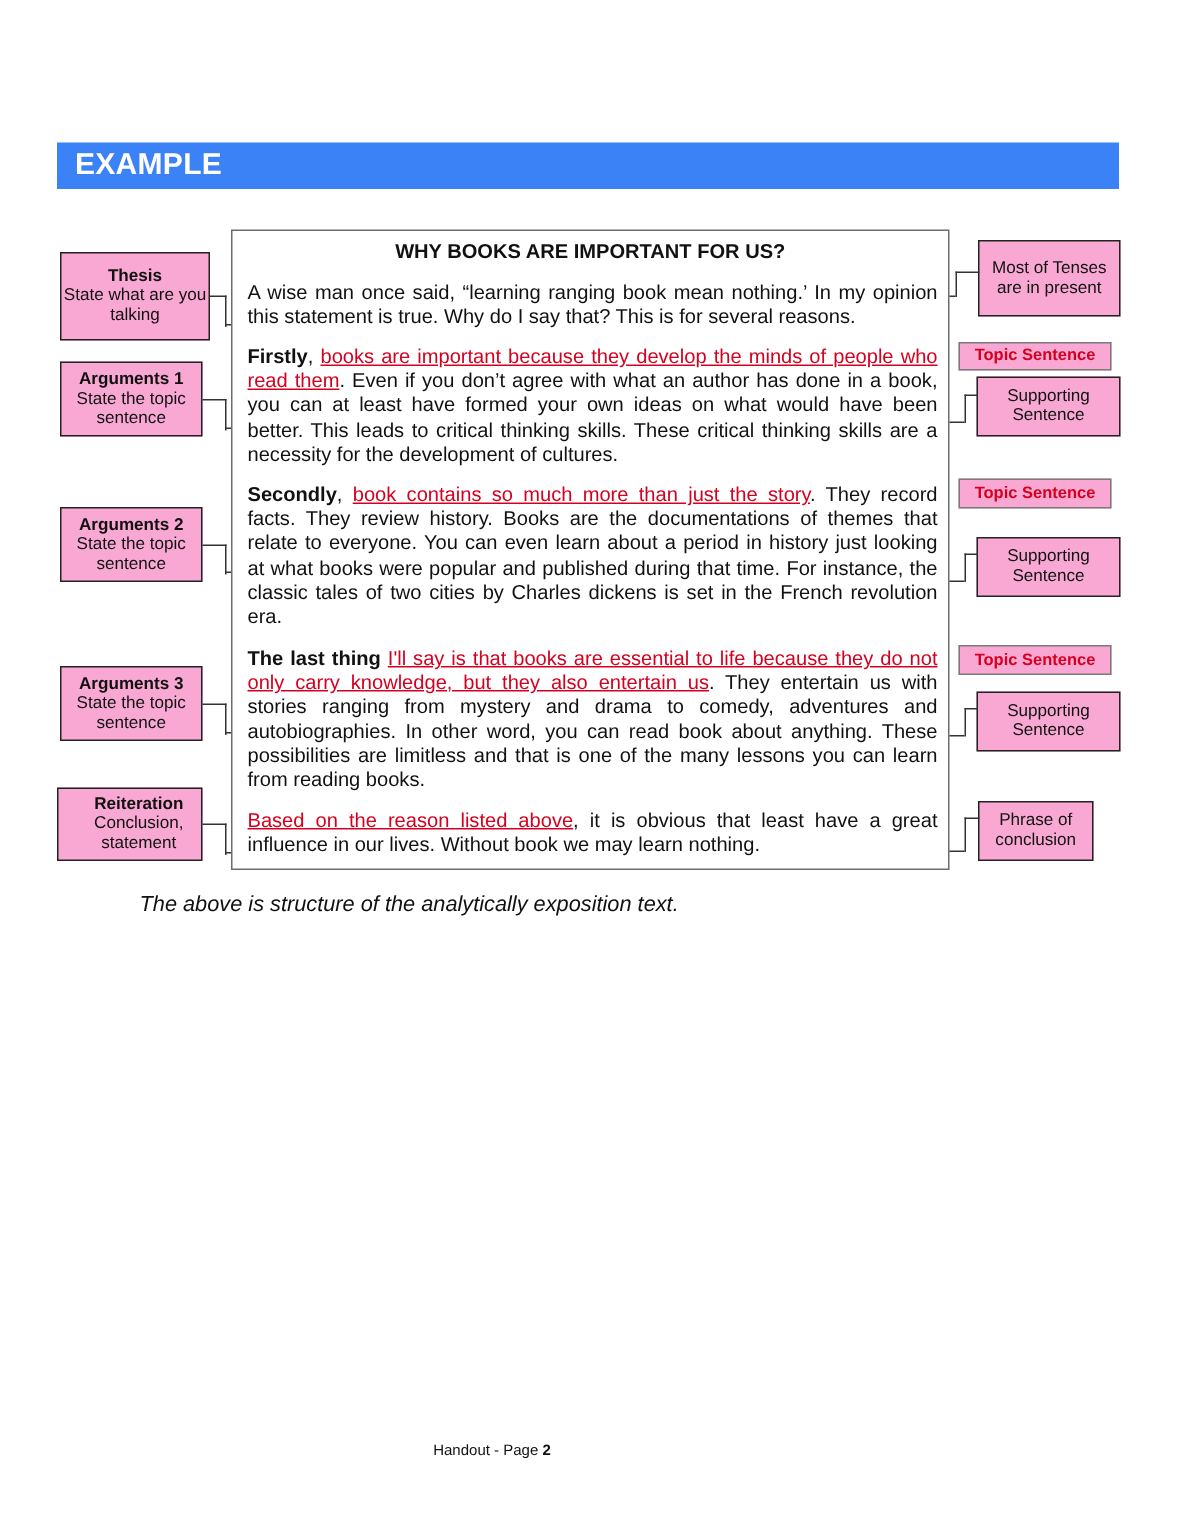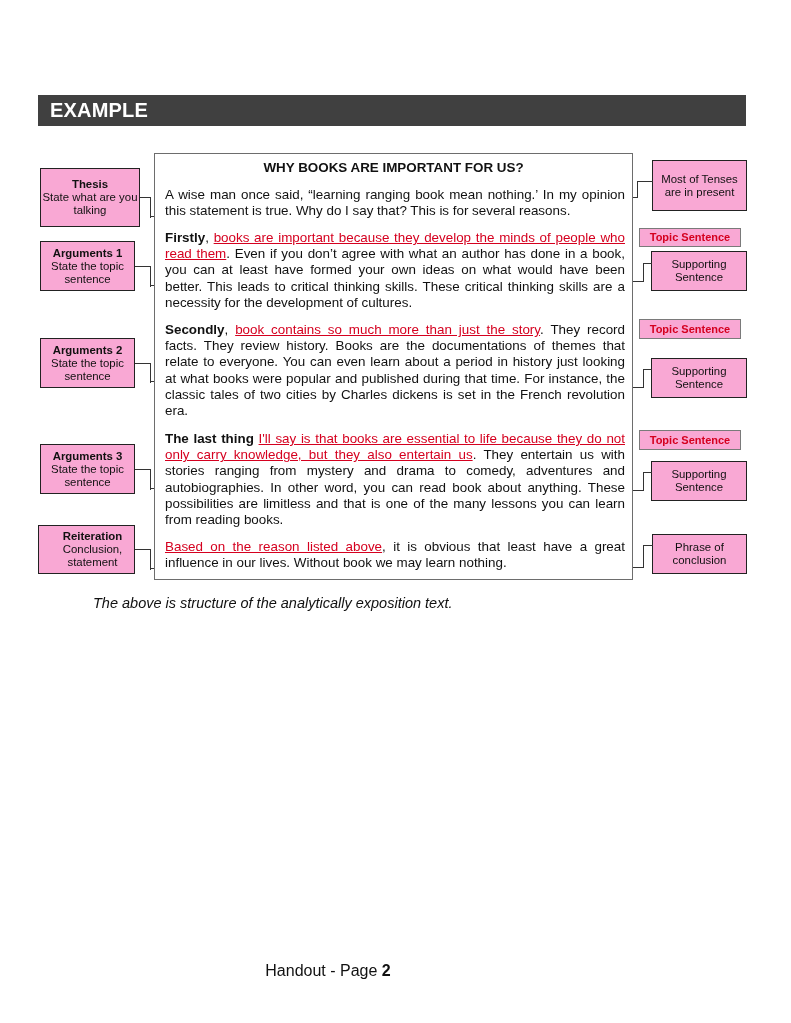--- a/index.html
+++ b/index.html
@@ -2,21 +2,21 @@
 <html><head>
   <meta charset="utf-8">
   <style>
     html, body { margin: 0; padding: 0; background: #ffffff; }
     body {
       width: 791px; height: 1023px; position: relative; overflow: hidden;
       font-family: "Liberation Sans", sans-serif; color: #111;
     }
     .banner {
       position: absolute; left: 38px; top: 95px; width: 708px; height: 31px;
-      background: #404040;
+      background: #3b82f6;
     }
     .banner-title {
       position: absolute; left: 12px; top: 4px;
       color: #fff; font-weight: bold; font-size: 20px; letter-spacing: 0.2px;
     }
     .main-box {
       position: absolute; left: 154px; top: 153px; width: 479px; height: 427px;
       border: 1px solid #6d6d6d; box-sizing: border-box;
     }
     .main-title {
@@ -38,21 +38,21 @@
     .label-box .lb-title { font-weight: bold; }
     .label-box.topic {
       border: 1px solid #7a7a7a; color: #d5001f; font-size: 11px; font-weight: bold;
     }
     .connector { position: absolute; border-color: #333; border-style: solid; border-width: 0; }
 
     .caption {
       position: absolute; left: 93px; top: 595px; font-size: 14.5px; font-style: italic;
     }
     .footer {
-      position: absolute; left: 0; width: 656px; top: 962px; text-align: center; font-size: 16px;
+      position: absolute; left: 0; width: 656px; top: 962px; text-align: center; font-size: 10px;
     }
     .footer b { font-weight: bold; }
   </style>
 </head>
 <body>
 
 <div class="banner">
   <span class="banner-title">EXAMPLE</span>
 </div>
 
@@ -126,21 +126,21 @@
 </div>
 <div class="label-box" style="left:651px; top:358px; width:96px; height:40px; padding:0 16px;">
   <span>Supporting Sentence</span>
 </div>
 <div class="label-box topic" style="left:639px; top:430px; width:102px; height:20px;">
   <span>Topic Sentence</span>
 </div>
 <div class="label-box" style="left:651px; top:461px; width:96px; height:40px; padding:0 16px;">
   <span>Supporting Sentence</span>
 </div>
-<div class="label-box" style="left:652px; top:534px; width:95px; height:40px; padding:0 10px;">
+<div class="label-box" style="left:652px; top:534px; width:77px; height:40px; padding:0 10px;">
   <span>Phrase of conclusion</span>
 </div>
 
 <div class="connector" style="left:633px; top:197px; width:4px; height:0; border-top-width:1px;"></div>
 <div class="connector" style="left:637px; top:181px; width:15px; height:16px; border-top-width:1px; border-left-width:1px;"></div>
 <div class="connector" style="left:633px; top:281px; width:10px; height:0; border-top-width:1px;"></div>
 <div class="connector" style="left:643px; top:263px; width:8px; height:18px; border-top-width:1px; border-left-width:1px;"></div>
 <div class="connector" style="left:633px; top:387px; width:10px; height:0; border-top-width:1px;"></div>
 <div class="connector" style="left:643px; top:369px; width:8px; height:18px; border-top-width:1px; border-left-width:1px;"></div>
 <div class="connector" style="left:633px; top:490px; width:10px; height:0; border-top-width:1px;"></div>

